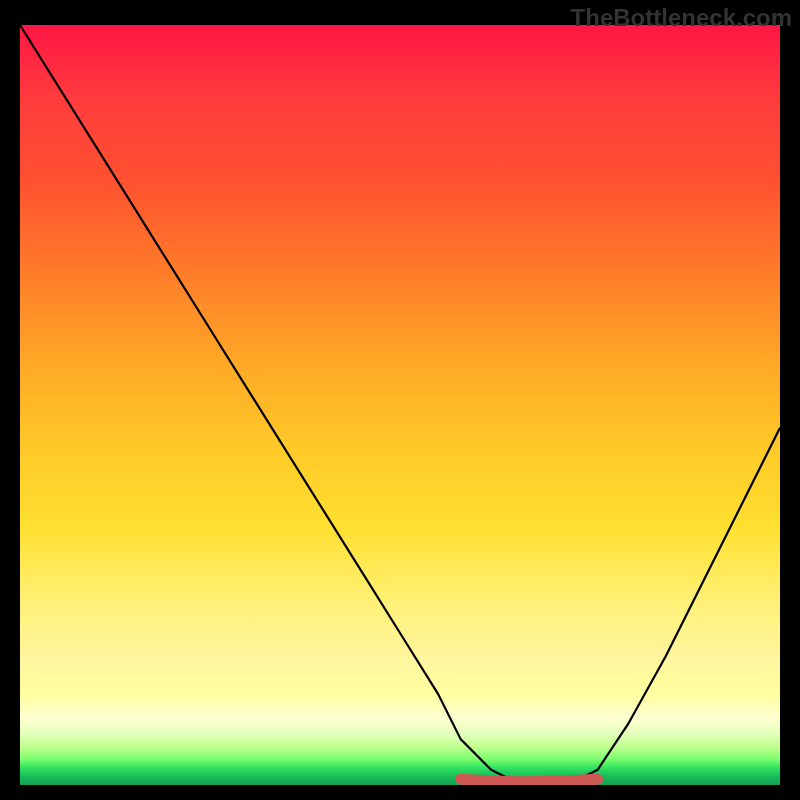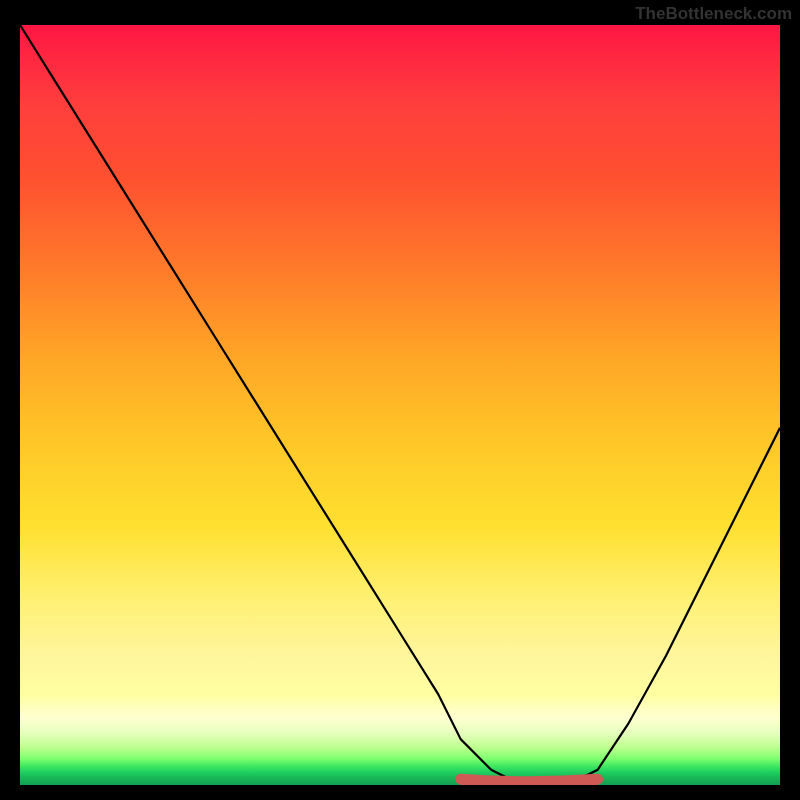--- a/index.html
+++ b/index.html
@@ -15,21 +15,21 @@
     width: 800px;
     height: 800px;
     background: #000;
     position: relative;
   }
   .attribution {
     position: absolute;
     top: 4px;
     right: 8px;
     color: #333;
-    font-size: 17px;
+    font-size: 24px;
     font-weight: bold;
     z-index: 10;
   }
   .plot-area {
     position: absolute;
     left: 20px;
     top: 25px;
     width: 760px;
     height: 760px;
     background: linear-gradient(to bottom,

